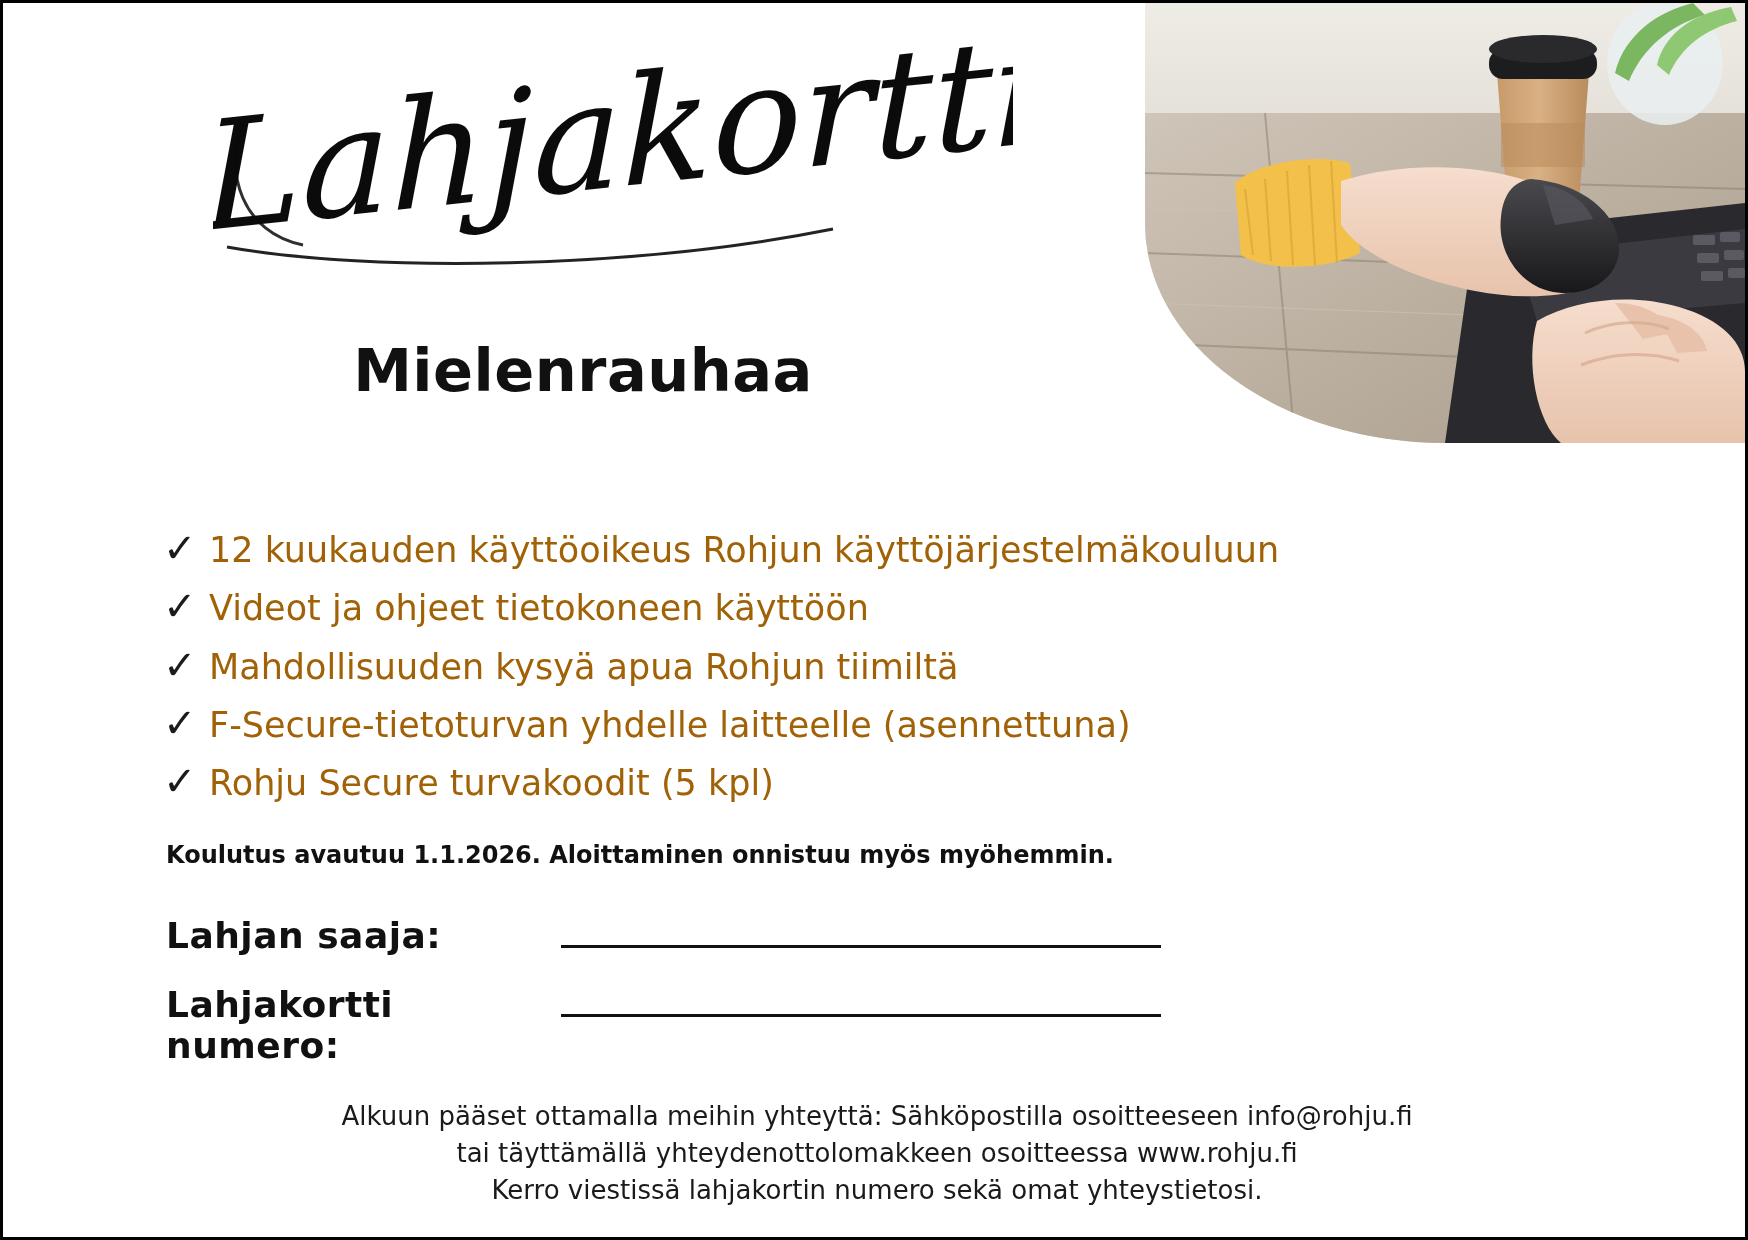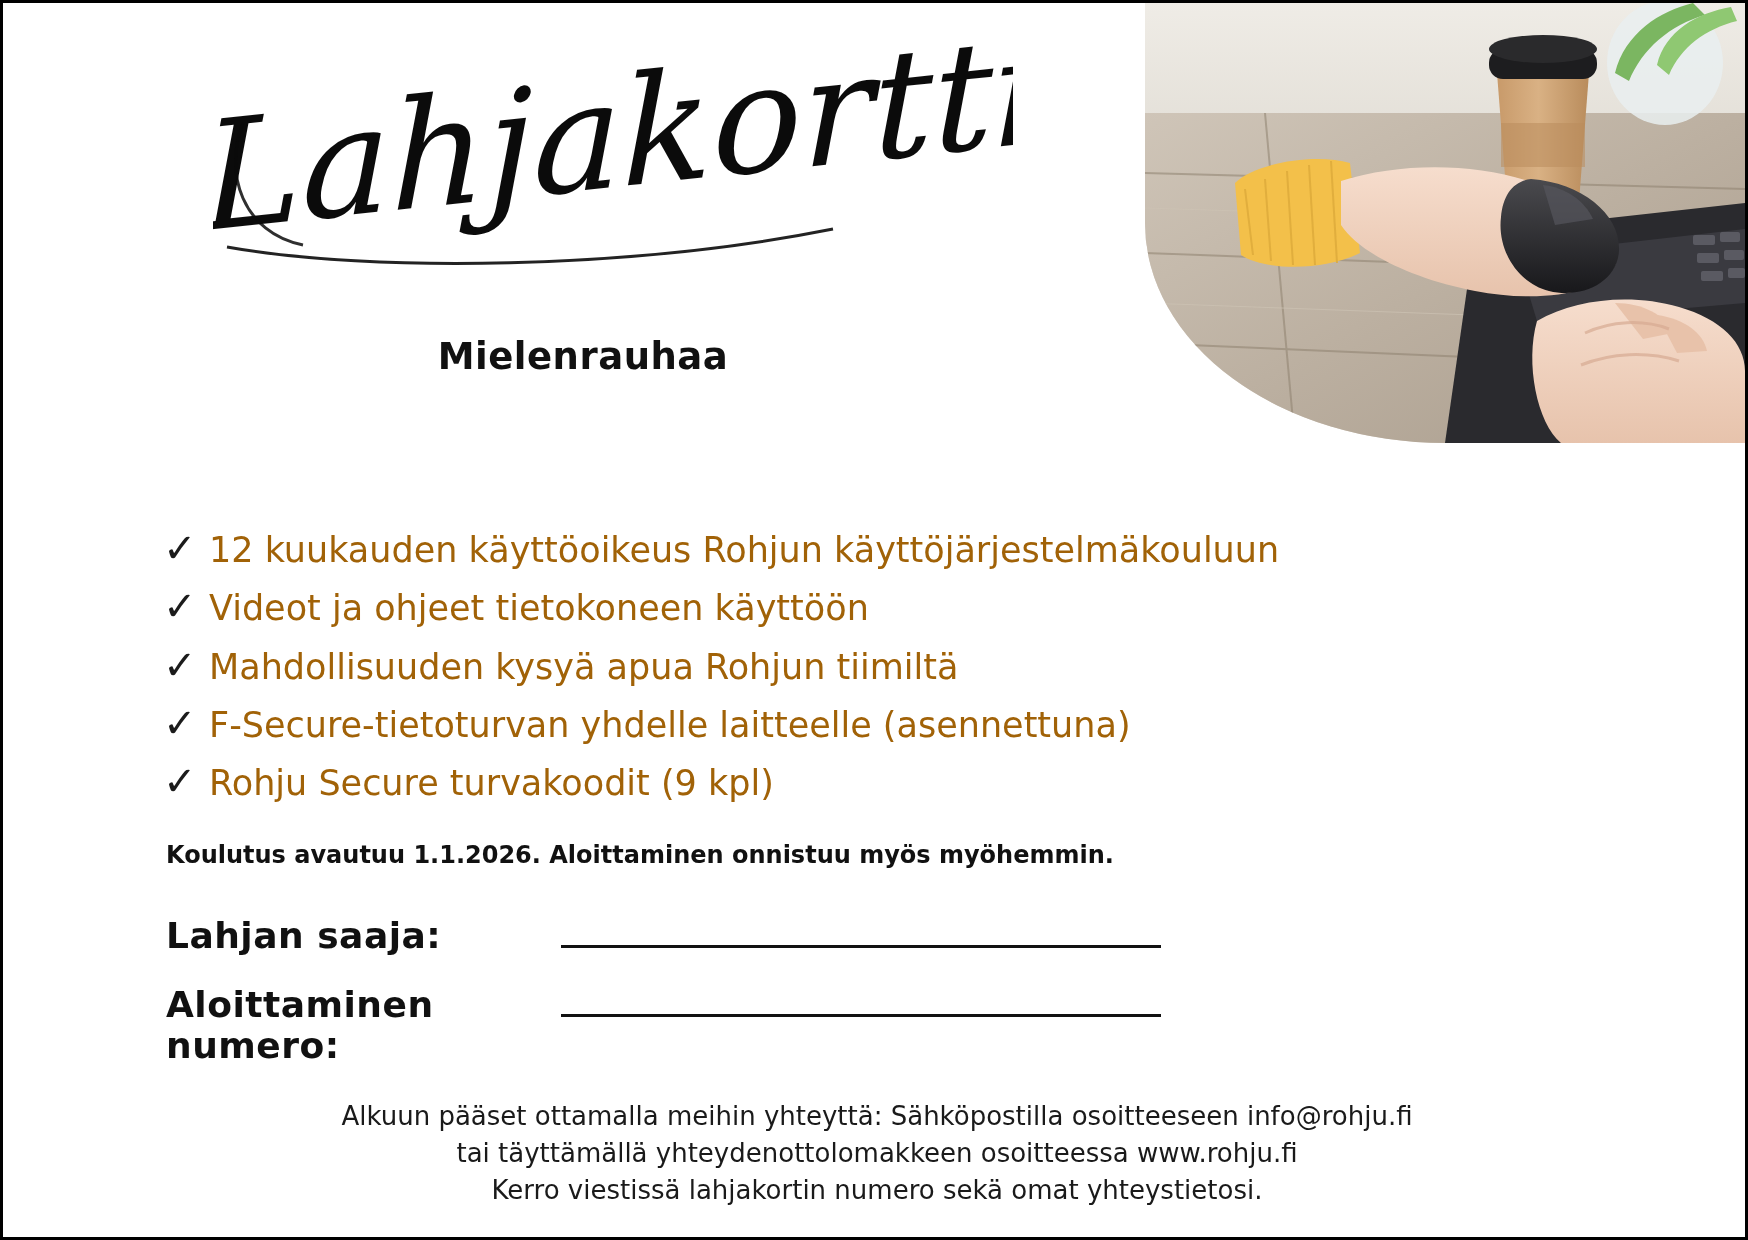--- a/index.html
+++ b/index.html
@@ -48,21 +48,21 @@
 
   
   .headline {
     position: absolute;
     left: 0;
     top: 330px;
     width: 1160px;
     text-align: center;
     color: #111111;
     font-weight: bold;
-    font-size: 37px;
+    font-size: 59px;
     letter-spacing: 0.5px;
     line-height: 1.28;
   }
   .headline .l1 { display:block; }
   .headline .l2 { display:block; }
 
   
   .benefits {
     position: absolute;
     left: 160px;
@@ -262,33 +262,33 @@
     <div class="benefit">
       <span class="check">✓</span>
       <span class="benefit-text">Mahdollisuuden kysyä apua Rohjun tiimiltä</span>
     </div>
     <div class="benefit">
       <span class="check">✓</span>
       <span class="benefit-text">F-Secure-tietoturvan yhdelle laitteelle (asennettuna)</span>
     </div>
     <div class="benefit">
       <span class="check">✓</span>
-      <span class="benefit-text">Rohju Secure turvakoodit (9 kpl)</span>
+      <span class="benefit-text">Rohju Secure turvakoodit (5 kpl)</span>
     </div>
   </div>
 
   <div class="note">Koulutus avautuu 1.1.2026. Aloittaminen onnistuu myös myöhemmin.</div>
 
   <div class="fields">
     <div class="field-row row1">
       <span class="field-label">Lahjan saaja:</span>
       <span class="field-line"></span>
     </div>
     <div class="field-row row2">
-      <span class="field-label">Aloittaminen numero:</span>
+      <span class="field-label">Lahjakortti numero:</span>
       <span class="field-line"></span>
     </div>
   </div>
 
   <div class="footer">
     <span>Alkuun pääset ottamalla meihin yhteyttä: Sähköpostilla osoitteeseen info@rohju.fi</span>
     <span>tai täyttämällä yhteydenottolomakkeen osoitteessa www.rohju.fi</span>
     <span>Kerro viestissä lahjakortin numero sekä omat yhteystietosi.</span>
   </div>
 

